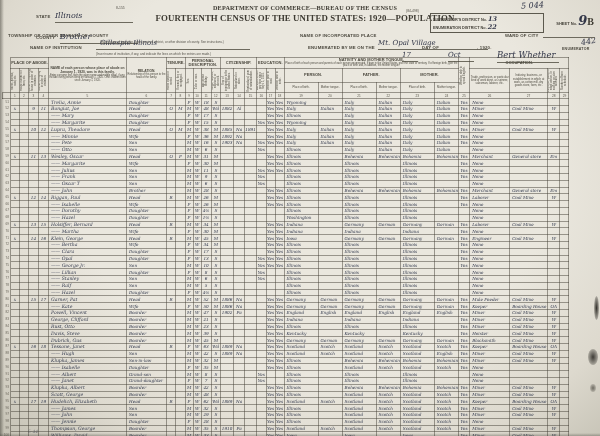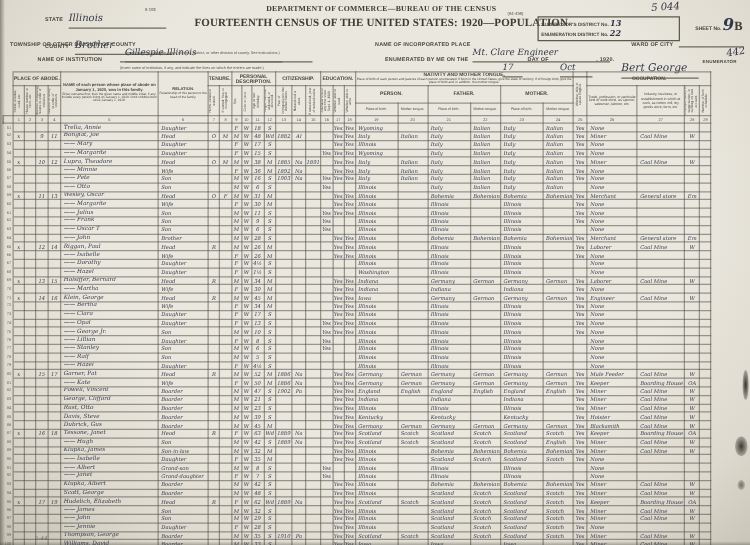--- a/index.html
+++ b/index.html
@@ -112,35 +112,35 @@
       </div>
       <div class="side-num hw">442</div>
     </div>
   </div>
 
   <div class="line2">
     <span class="abs lbl" style="left:8px;top:2px">TOWNSHIP OR OTHER DIVISION OF COUNTY</span>
     <span class="abs uline" style="left:100px;top:0;width:150px"><span class="hw hw-mid">Gillespie Illinois</span></span>
     <span class="abs tiny" style="left:100px;top:9px;width:180px">(Insert name of township, town, precinct, district, or other division of county. See instructions.)</span>
     <span class="abs lbl" style="left:300px;top:2px">NAME OF INCORPORATED PLACE</span>
-    <span class="abs uline" style="left:378px;top:0;width:110px"><span class="hw hw-mid">Mt. Clare Engineer</span></span>
+    <span class="abs uline" style="left:378px;top:0;width:110px"><span class="hw hw-mid">Mt. Opal Village</span></span>
     <span class="abs lbl" style="left:505px;top:2px">WARD OF CITY</span>
     <span class="abs uline" style="left:543px;top:6px;width:52px"></span>
   </div>
 
   <div class="line3">
     <span class="abs lbl" style="left:30px;top:2px">NAME OF INSTITUTION</span>
     <span class="abs uline" style="left:96px;top:6px;width:130px"></span>
     <span class="abs tiny" style="left:96px;top:9px;width:160px">(Insert name of institution, if any, and indicate the lines on which the entries are made.)</span>
     <span class="abs lbl" style="left:308px;top:2px">ENUMERATED BY ME ON THE</span>
     <span class="abs uline" style="left:402px;top:0;width:16px"><span class="hw hw-mid">17</span></span>
     <span class="abs lbl" style="left:422px;top:2px">DAY OF</span>
     <span class="abs uline" style="left:448px;top:0;width:26px"><span class="hw hw-mid">Oct</span></span>
     <span class="abs lbl" style="left:477px;top:2px">, 1920.</span>
-    <span class="abs uline" style="left:497px;top:1px;width:62px"><span class="hw hw-big">Bert George</span></span>
+    <span class="abs uline" style="left:497px;top:1px;width:62px"><span class="hw hw-big">Bert Whether</span></span>
     <span class="abs lbl" style="left:562px;top:4px;font-size:3.6px">ENUMERATOR</span>
   </div>
 
   <div class="tblwrap">
     <table>
       <colgroup>
         <col class="w-ln">
           <col class="w-st">
           <col class="w-hn">
           <col class="w-dw">

